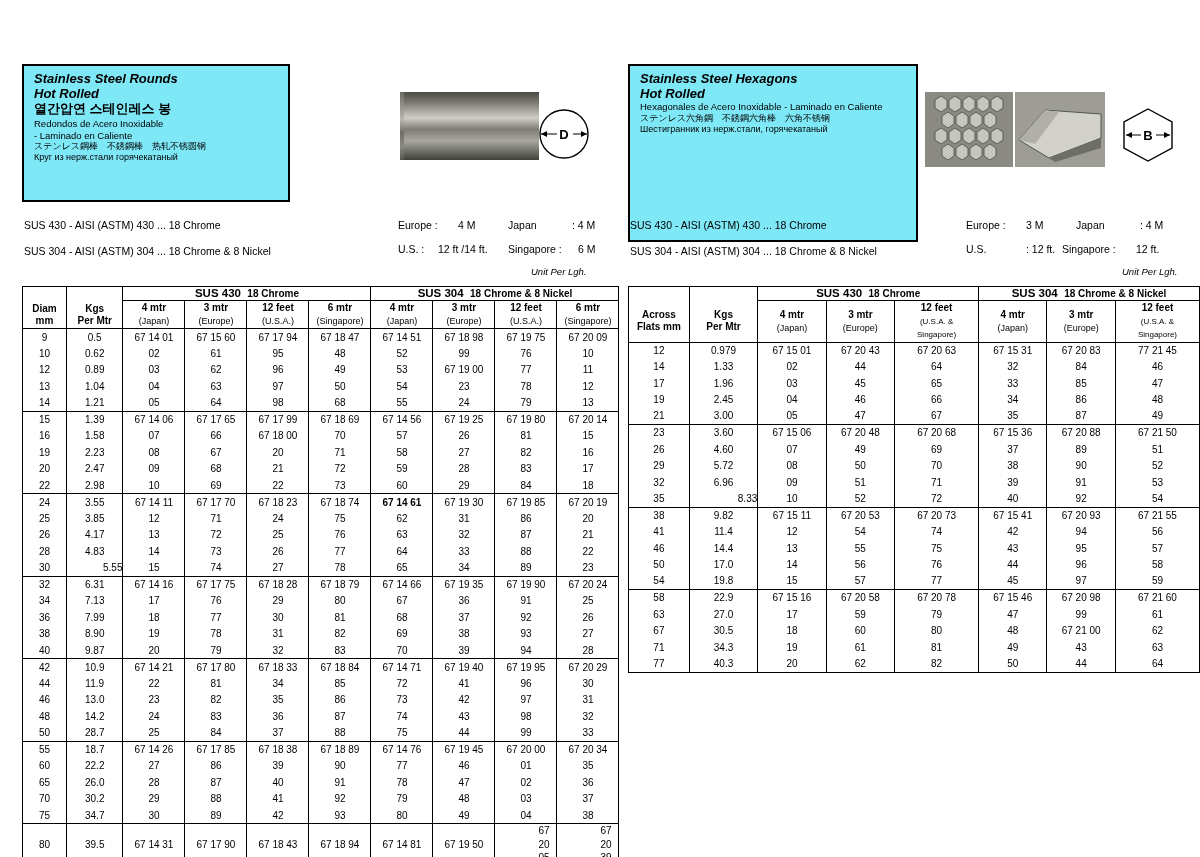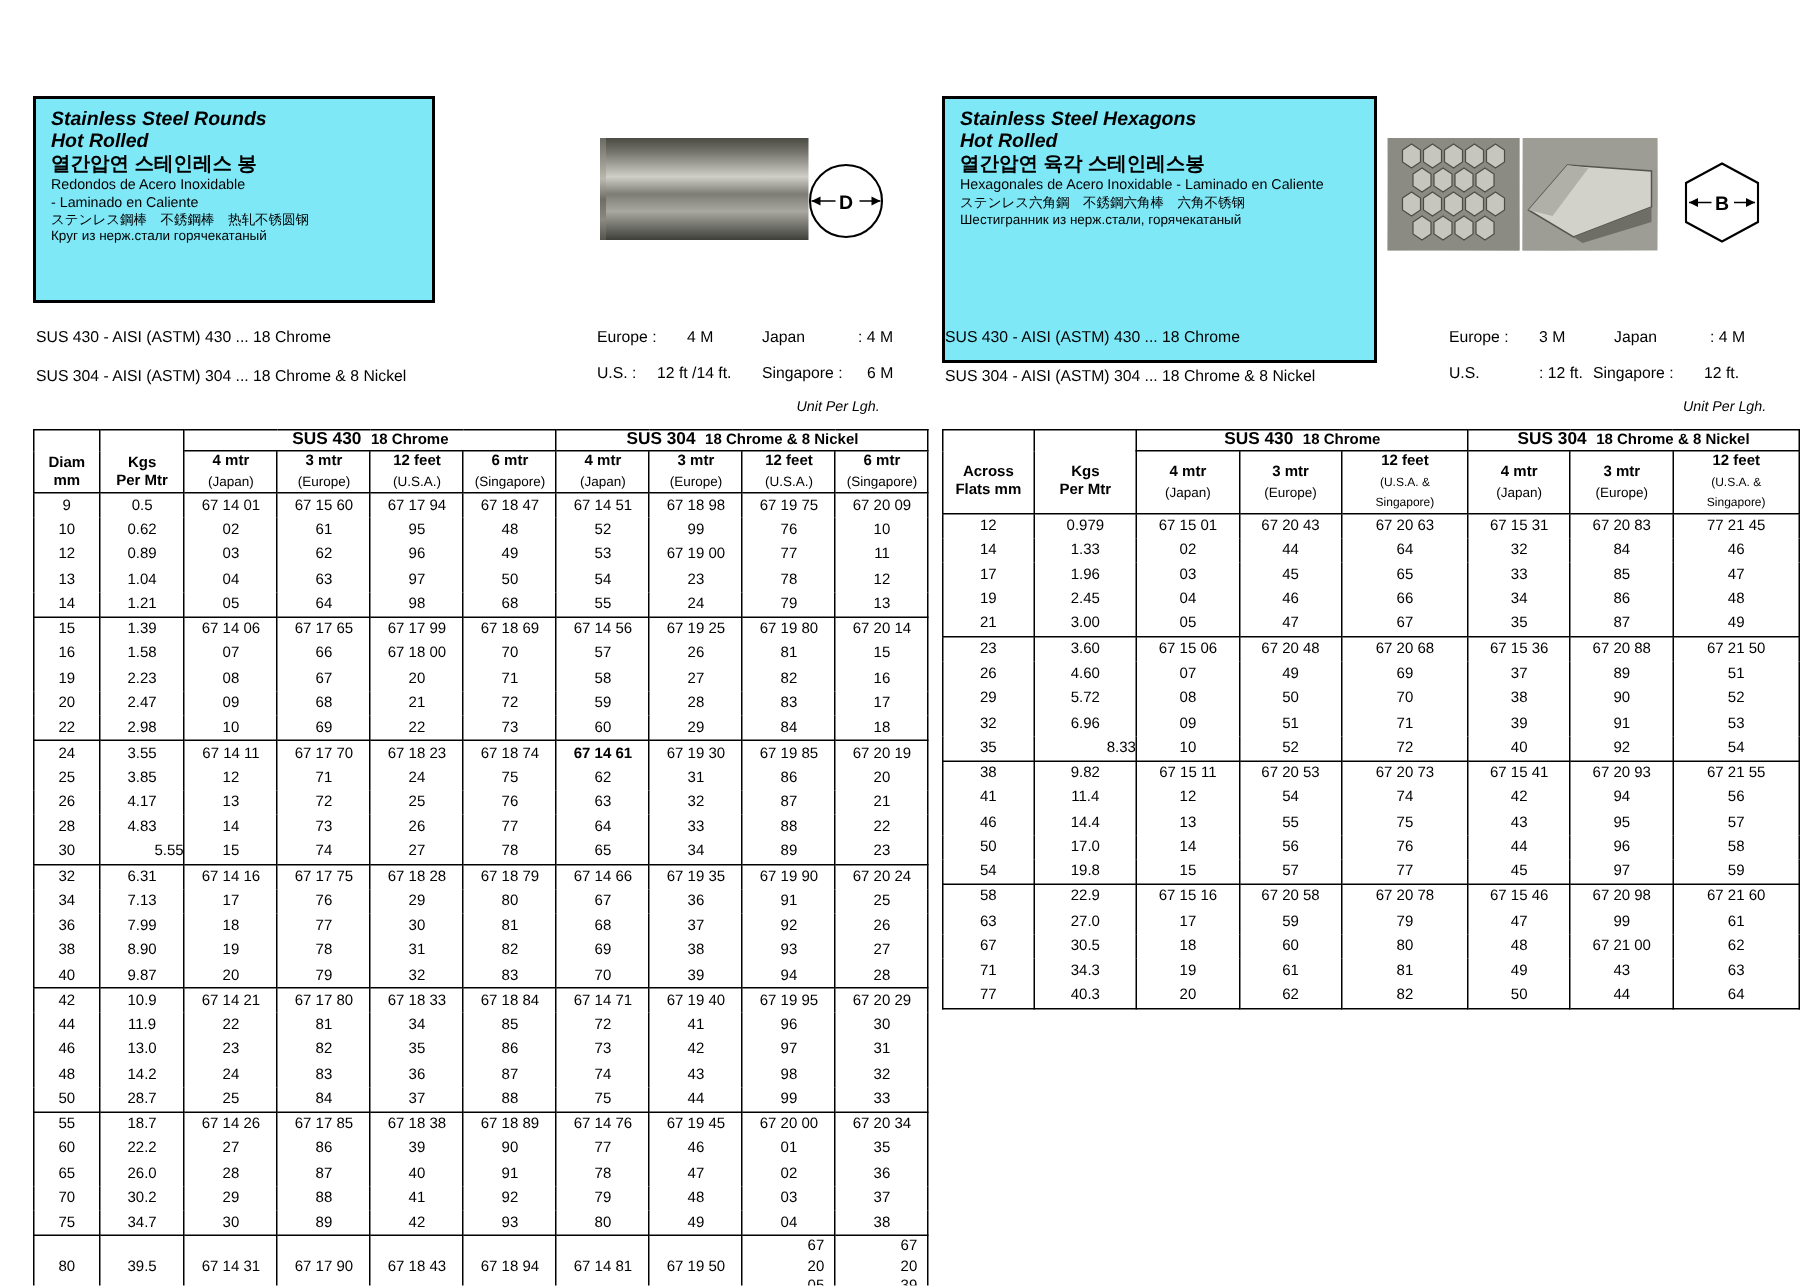--- a/index.html
+++ b/index.html
@@ -134,21 +134,20 @@
   <div class="spec" style="left:398px; top:241px;">U.S. :</div>
   <div class="spec" style="left:438px; top:241px;">12 ft /14 ft.</div>
   <div class="spec" style="left:508px; top:241px;">Singapore :</div>
   <div class="spec" style="left:578px; top:241px;">6 M</div>
 
   <div class="unitper" style="left:531px; top:266px;">Unit Per Lgh.</div>
 
   <div class="headbox" style="left:628px; top:64px; width:290px; height:178px;">
     <div class="h1">Stainless Steel Hexagons</div>
     <div class="h2">Hot Rolled</div>
-    <div class="hko">열간압연 육각 스테인레스봉</div>
     <div class="sub">Hexagonales de Acero Inoxidable - Laminado en Caliente</div>
     <div class="sub-sm">ステンレス六角鋼　不銹鋼六角棒　六角不锈钢</div>
     <div class="sub-sm">Шестигранник из нерж.стали, горячекатаный</div>
   </div>
 
   <div class="photo hex-photo-left" style="left:925px; top:92px; width:88px; height:75px;">
     <svg width="88" height="75" viewBox="0 0 88 75">
       <rect width="88" height="75" fill="#8b8b83"></rect>
       <g fill="#c6c6bf" stroke="#4c4c46" stroke-width="0.8">
         <polygon points="10,8 16,4 22,8 22,16 16,20 10,16"></polygon>

